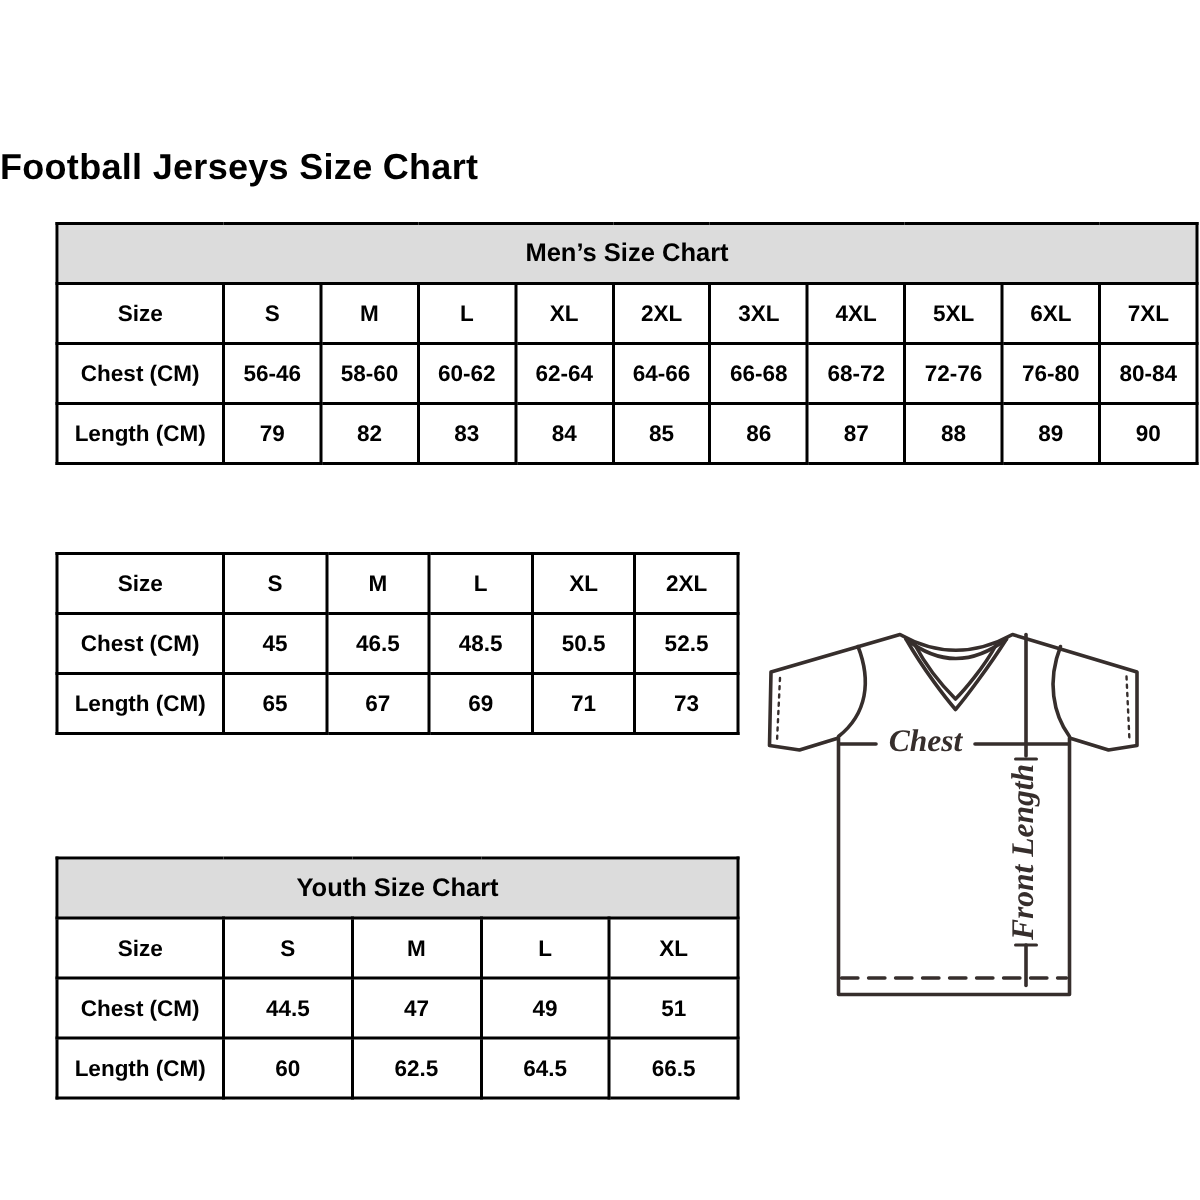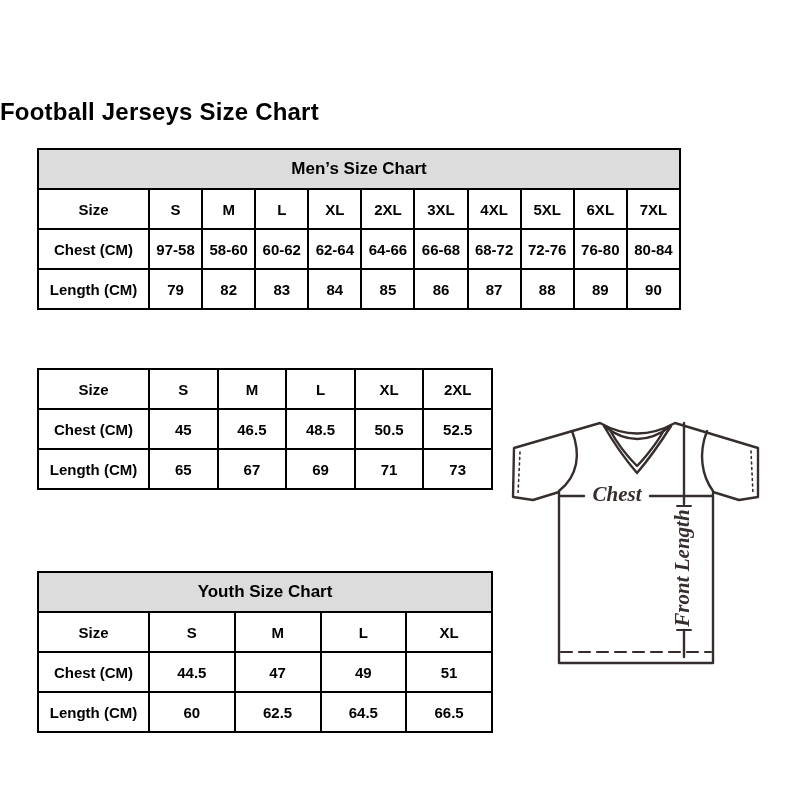--- a/index.html
+++ b/index.html
@@ -40,21 +40,21 @@
     font-style:italic; font-weight:bold;
   }
 </style>
 </head>
 <body>
 
 <div class="canvas">
 
   <h1 class="page-title">Football Jerseys Size Chart</h1>
 
-  <div class="tbl" style="left:37px; top:148px; width:644px;">
+  <div class="tbl" style="left:37px; top:148px; width:762px;">
       <table class="size-table">
         <colgroup>
           <col style="width: 111px;">
           <col>
           <col>
           <col>
           <col>
           <col>
           <col>
           <col>
@@ -74,21 +74,21 @@
             <td>XL</td>
             <td>2XL</td>
             <td>3XL</td>
             <td>4XL</td>
             <td>5XL</td>
             <td>6XL</td>
             <td>7XL</td>
           </tr>
           <tr>
             <td>Chest (CM)</td>
-            <td>97-58</td>
+            <td>56-46</td>
             <td>58-60</td>
             <td>60-62</td>
             <td>62-64</td>
             <td>64-66</td>
             <td>66-68</td>
             <td>68-72</td>
             <td>72-76</td>
             <td>76-80</td>
             <td>80-84</td>
           </tr>

